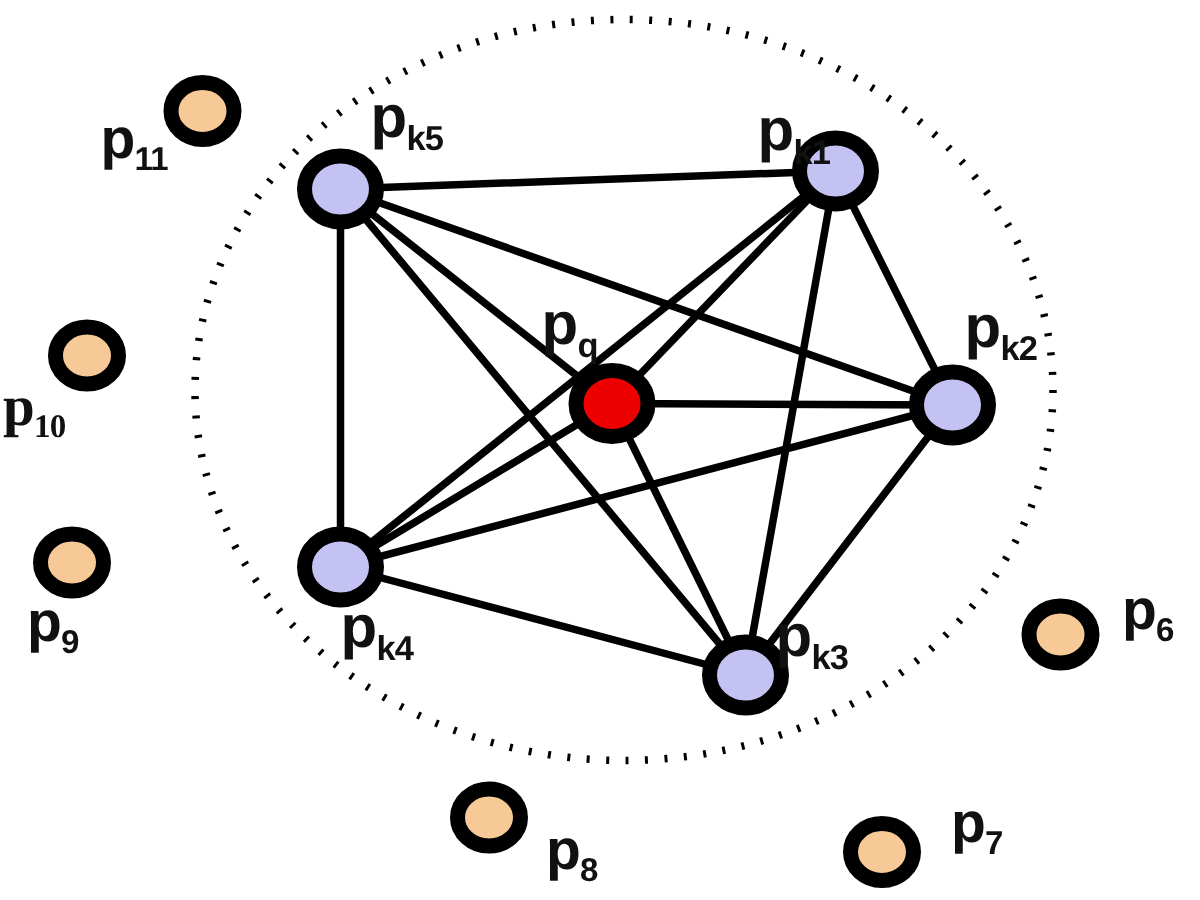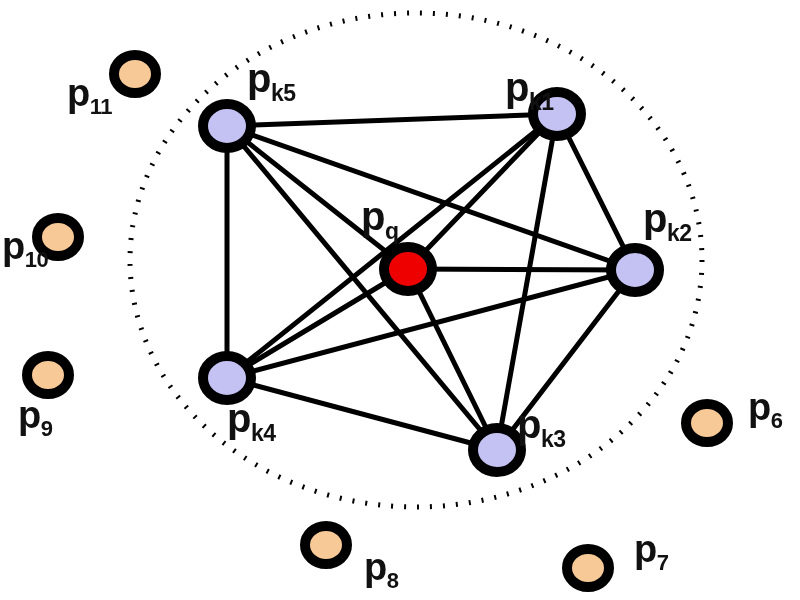--- a/index.html
+++ b/index.html
@@ -115,19 +115,19 @@
       </g>
   </svg>
   <div id="label-layer">
       <div class="node-label" style="left: 361px; top: 196px;"><span class="base">p</span><span class="sub">q</span></div>
       <div class="node-label" style="left: 505px; top: 35px; margin-top: 32px;"><span class="base">p</span><span class="sub">k1</span></div>
       <div class="node-label" style="left: 643px; top: 198px;"><span class="base">p</span><span class="sub">k2</span></div>
       <div class="node-label" style="left: 517px; top: 404px;"><span class="base">p</span><span class="sub">k3</span></div>
       <div class="node-label" style="left: 227px; top: 398px;"><span class="base">p</span><span class="sub">k4</span></div>
       <div class="node-label" style="left: 247px; top: 58px;"><span class="base">p</span><span class="sub">k5</span></div>
       <div class="node-label small" style="left: 67px; top: 74px;"><span class="base">p</span><span class="sub">11</span></div>
-      <div class="node-label small" style="left: 2px; top: 227px;"><span class="base">p</span><span class="sub">10</span></div>
+      <div class="node-label small" style="left: 2px; top: 252px; font-family: Liberation Serif, serif;"><span class="base">p</span><span class="sub">10</span></div>
       <div class="node-label small" style="left: 18px; top: 396px;"><span class="base">p</span><span class="sub">9</span></div>
       <div class="node-label small" style="left: 364px; top: 548px; text-align: center;"><span class="base">p</span><span class="sub">8</span></div>
       <div class="node-label small" style="left: 634px; top: 530px;"><span class="base">p</span><span class="sub">7</span></div>
       <div class="node-label small" style="left: 748px; top: 388px; text-align: right;"><span class="base">p</span><span class="sub">6</span></div>
     </div>
 </div>
 
 </body></html>

